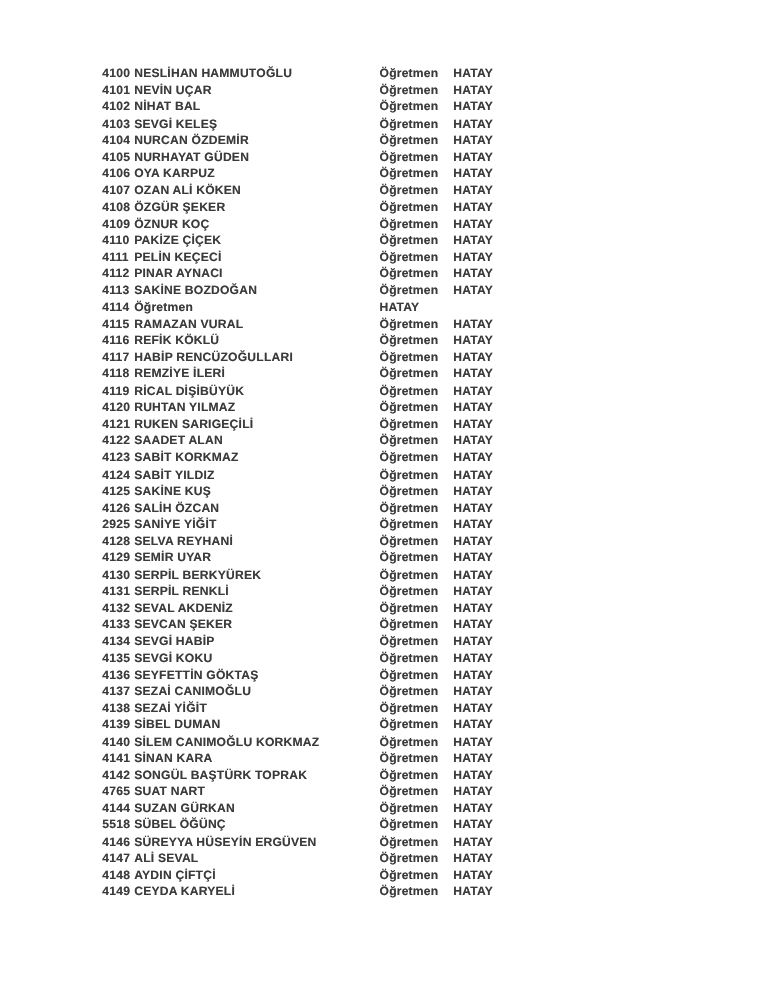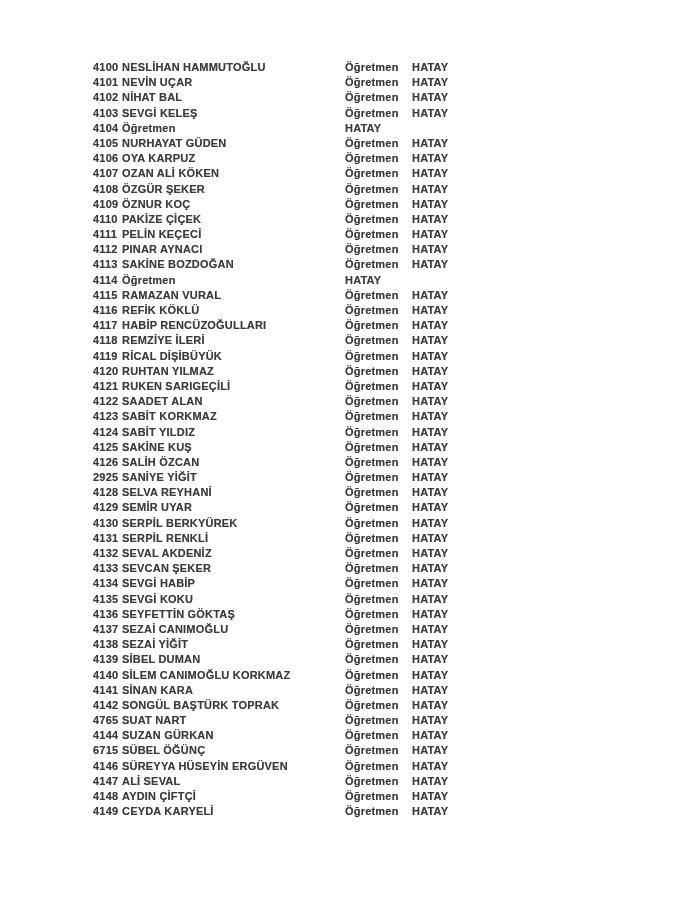--- a/index.html
+++ b/index.html
@@ -68,20 +68,21 @@
 
   <div class="row">
     <span>4103</span>
     <span>SEVGİ KELEŞ</span>
     <span>Öğretmen</span>
     <span>HATAY</span>
   </div>
 
   <div class="row">
     <span>4104</span>
+    <span>NURCAN ÖZDEMİR</span>
     <span>Öğretmen</span>
     <span>HATAY</span>
   </div>
 
   <div class="row">
     <span>4105</span>
     <span>NURHAYAT GÜDEN</span>
     <span>Öğretmen</span>
     <span>HATAY</span>
   </div>
@@ -352,21 +353,21 @@
   </div>
 
   <div class="row">
     <span>4144</span>
     <span>SUZAN GÜRKAN</span>
     <span>Öğretmen</span>
     <span>HATAY</span>
   </div>
 
   <div class="row">
-    <span>6715</span>
+    <span>5518</span>
     <span>SÜBEL ÖĞÜNÇ</span>
     <span>Öğretmen</span>
     <span>HATAY</span>
   </div>
 
   <div class="row">
     <span>4146</span>
     <span>SÜREYYA HÜSEYİN ERGÜVEN</span>
     <span>Öğretmen</span>
     <span>HATAY</span>

